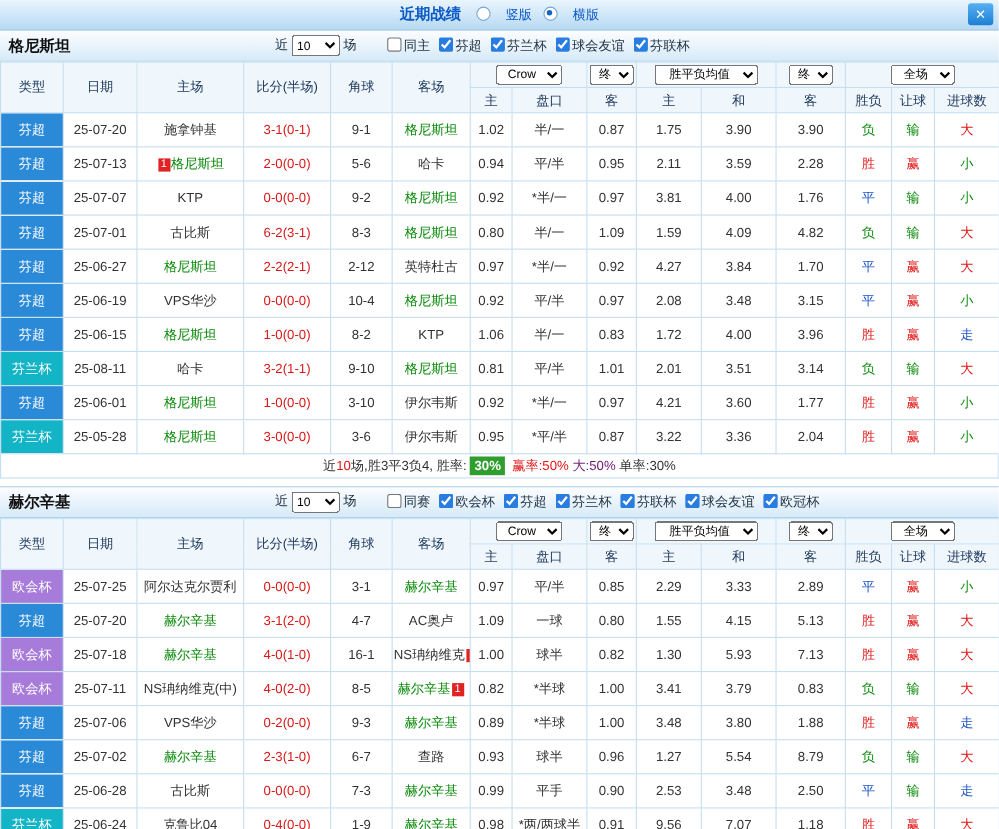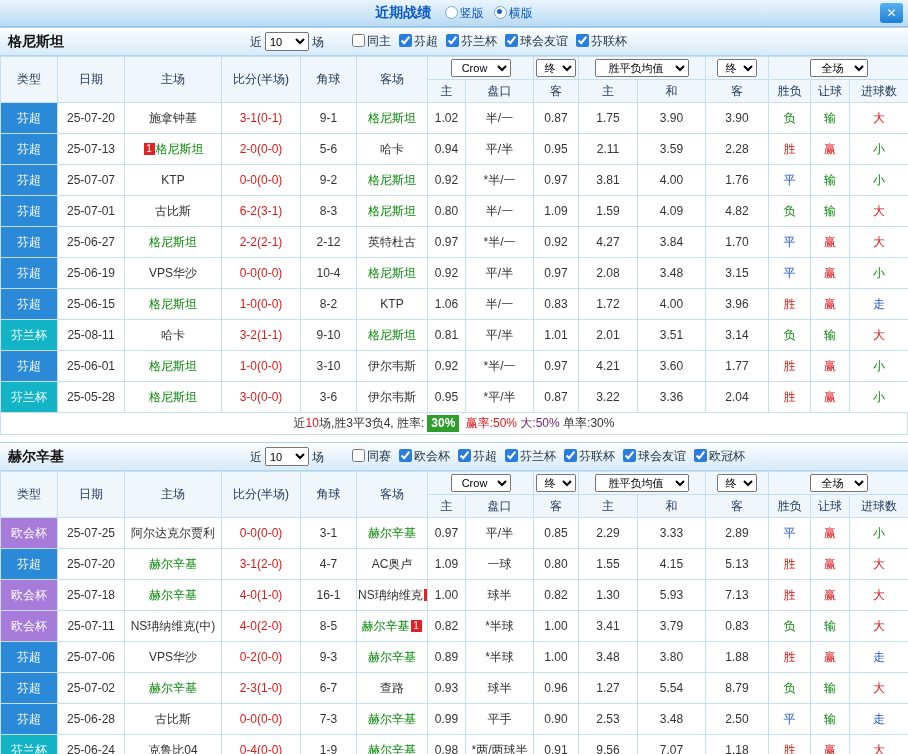--- a/index.html
+++ b/index.html
@@ -1,21 +1,21 @@
 <!DOCTYPE html>
 <html><head>
 <meta charset="utf-8">
 <style>
   html,body{margin:0;padding:0;}
   body{width:908px;height:754px;overflow:hidden;background:#fff;
        font-family:"Liberation Sans","DejaVu Sans",sans-serif;font-size:12px;color:#333;}
   .titlebar{height:26px;background:linear-gradient(#eaf5fd,#b9daf3);border-bottom:1px solid #94c2e6;
             display:flex;align-items:center;justify-content:center;position:relative;}
   .title{color:#0b5ac6;font-weight:bold;font-size:14px;}
-  .radio-label{color:#0b5ac6;margin-left:0;}
+  .radio-label{color:#0b5ac6;margin-left:12px;}
   .radio-dot{display:inline-block;width:11px;height:11px;border:1px solid #7aa6d4;border-radius:50%;
              background:#fff;margin:0 2px 0 10px;vertical-align:-2px;position:relative;}
   .radio-dot.sel::after{content:"";position:absolute;left:2px;top:2px;width:5px;height:5px;border-radius:50%;background:#1565c0;}
   .close-btn{position:absolute;right:5px;top:3px;width:23px;height:20px;border-radius:3px;
              background:linear-gradient(#57b0f3,#1d7fd4);color:#fff;text-align:center;line-height:20px;
              font-weight:bold;font-size:12px;cursor:pointer;}
   .section + .section{margin-top:7px;}
   .sec-header{height:27px;background:linear-gradient(#fcfdff,#d6eaf8);border-top:1px solid #b0d3ee;
               border-bottom:1px solid #b0d3ee;display:flex;align-items:center;}
   .team-name{font-size:14px;font-weight:bold;color:#111;padding-left:8px;width:242px;}

